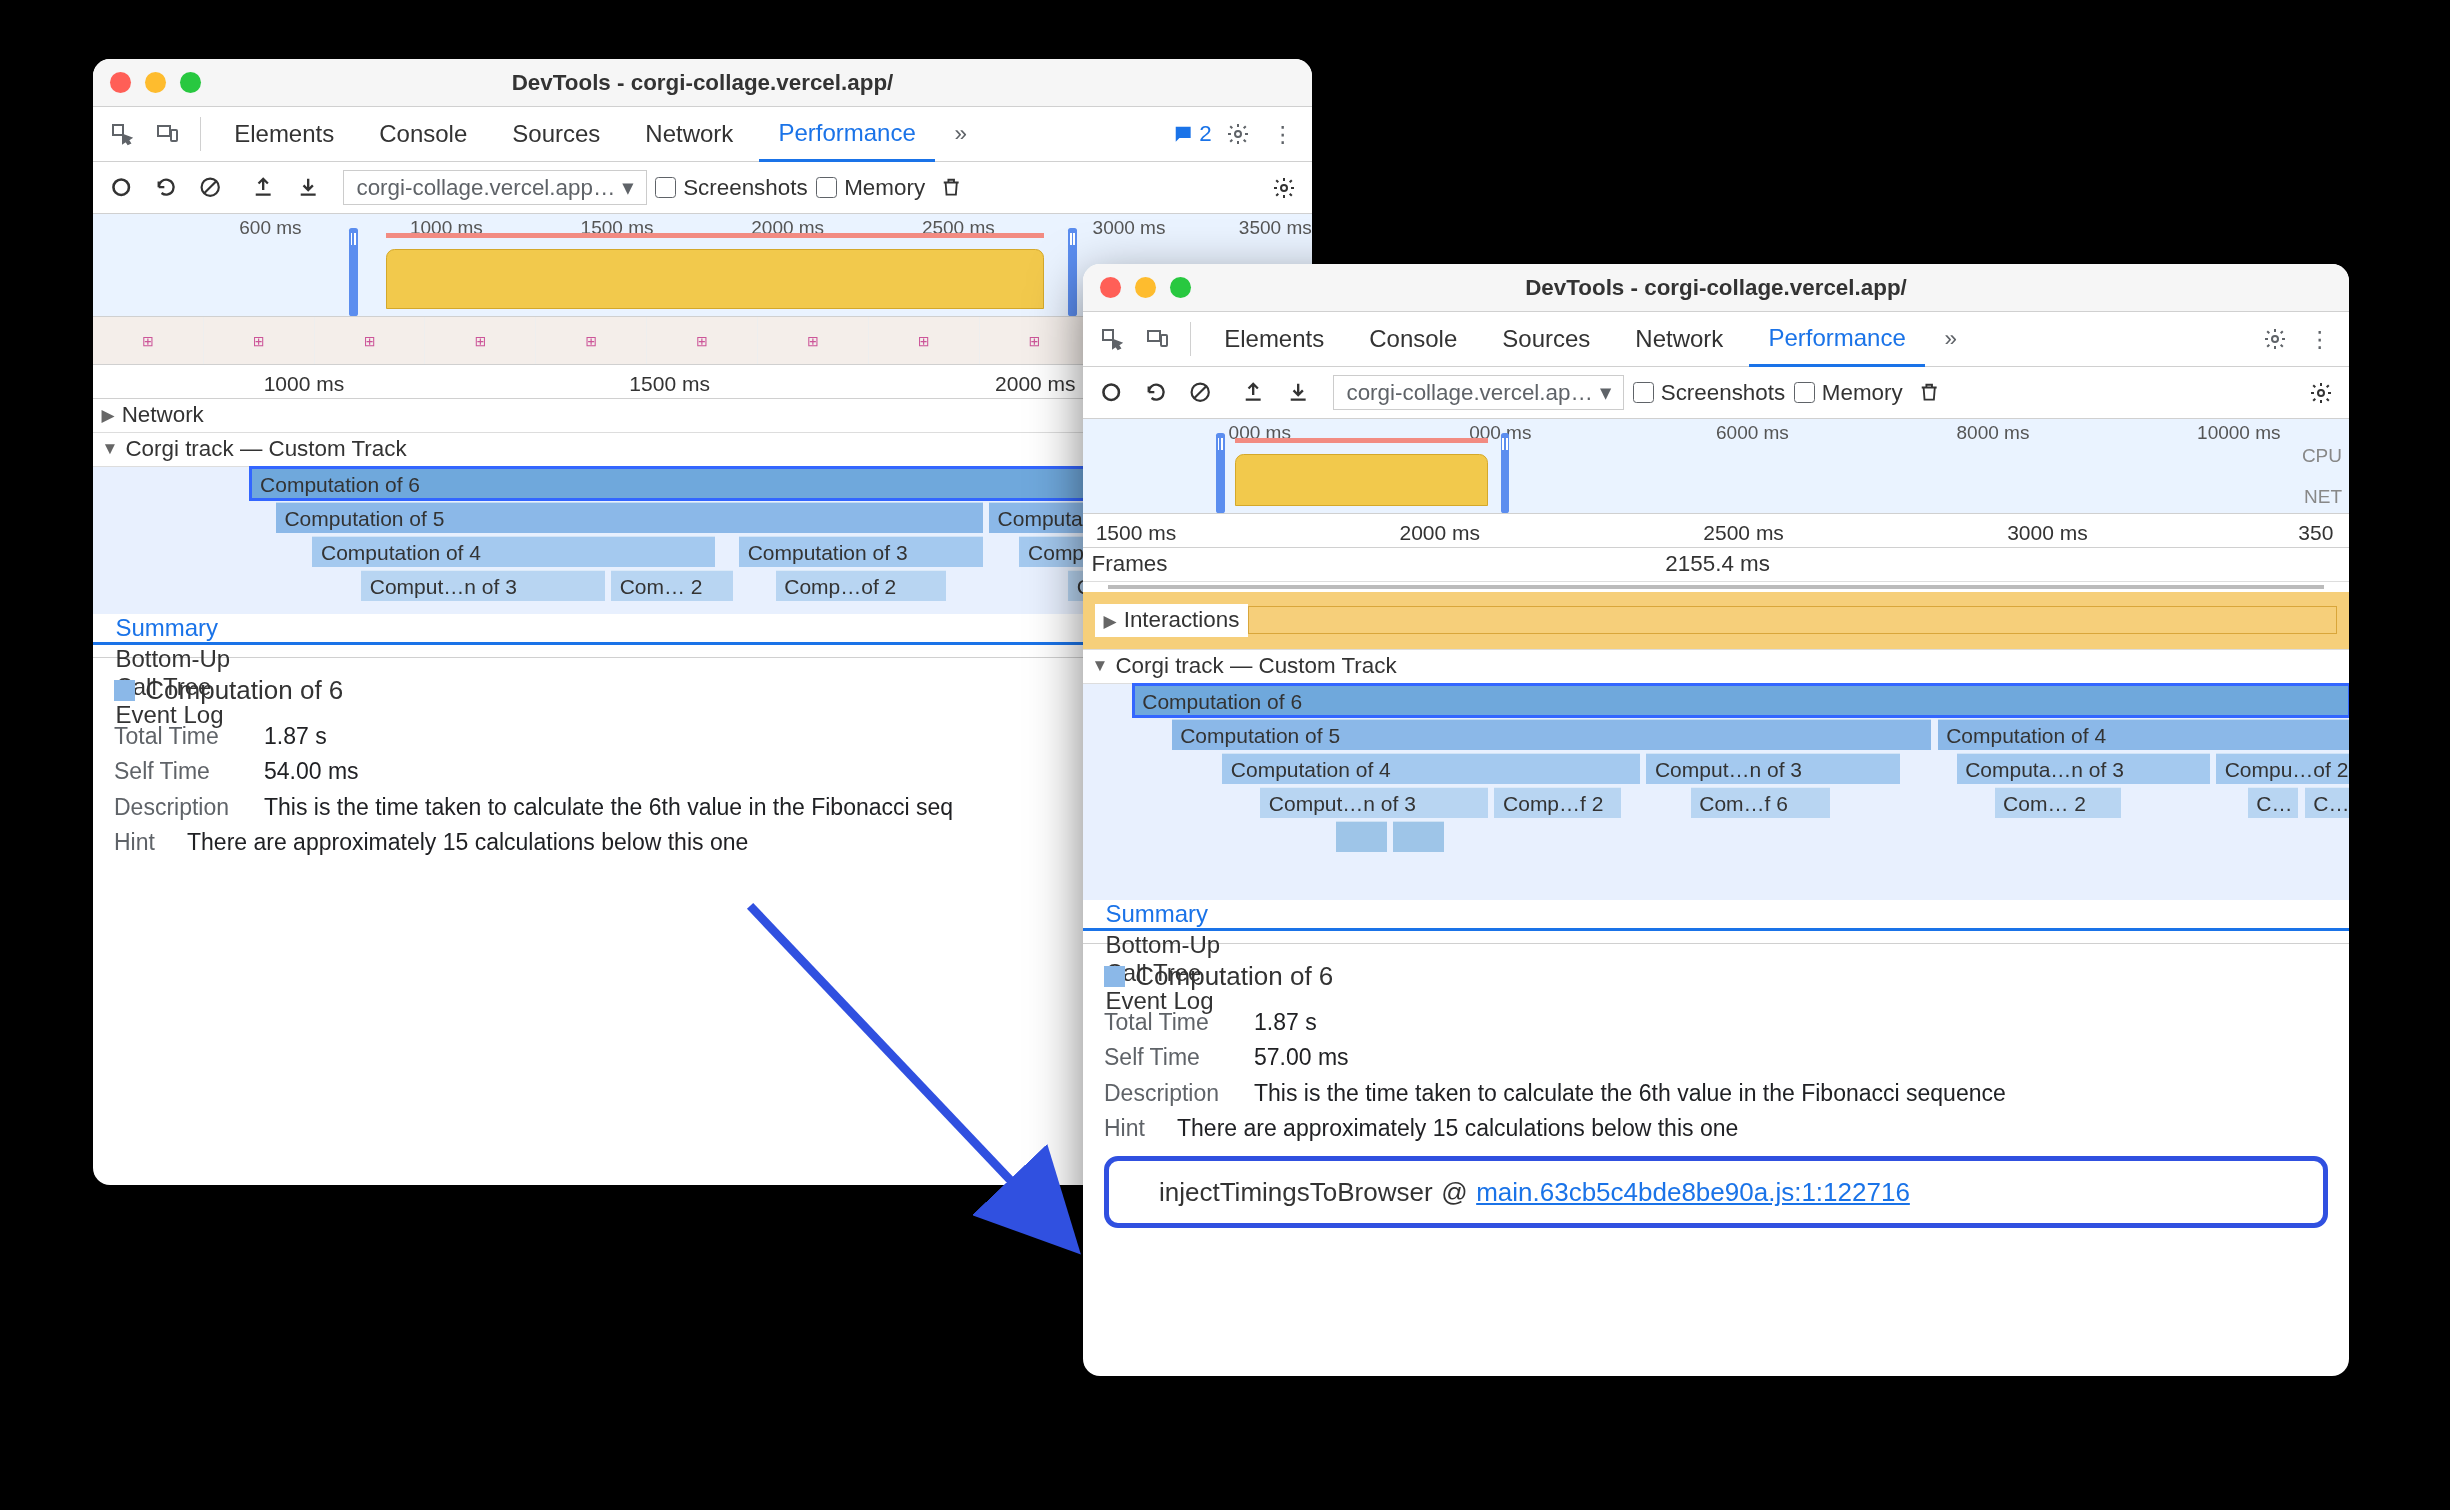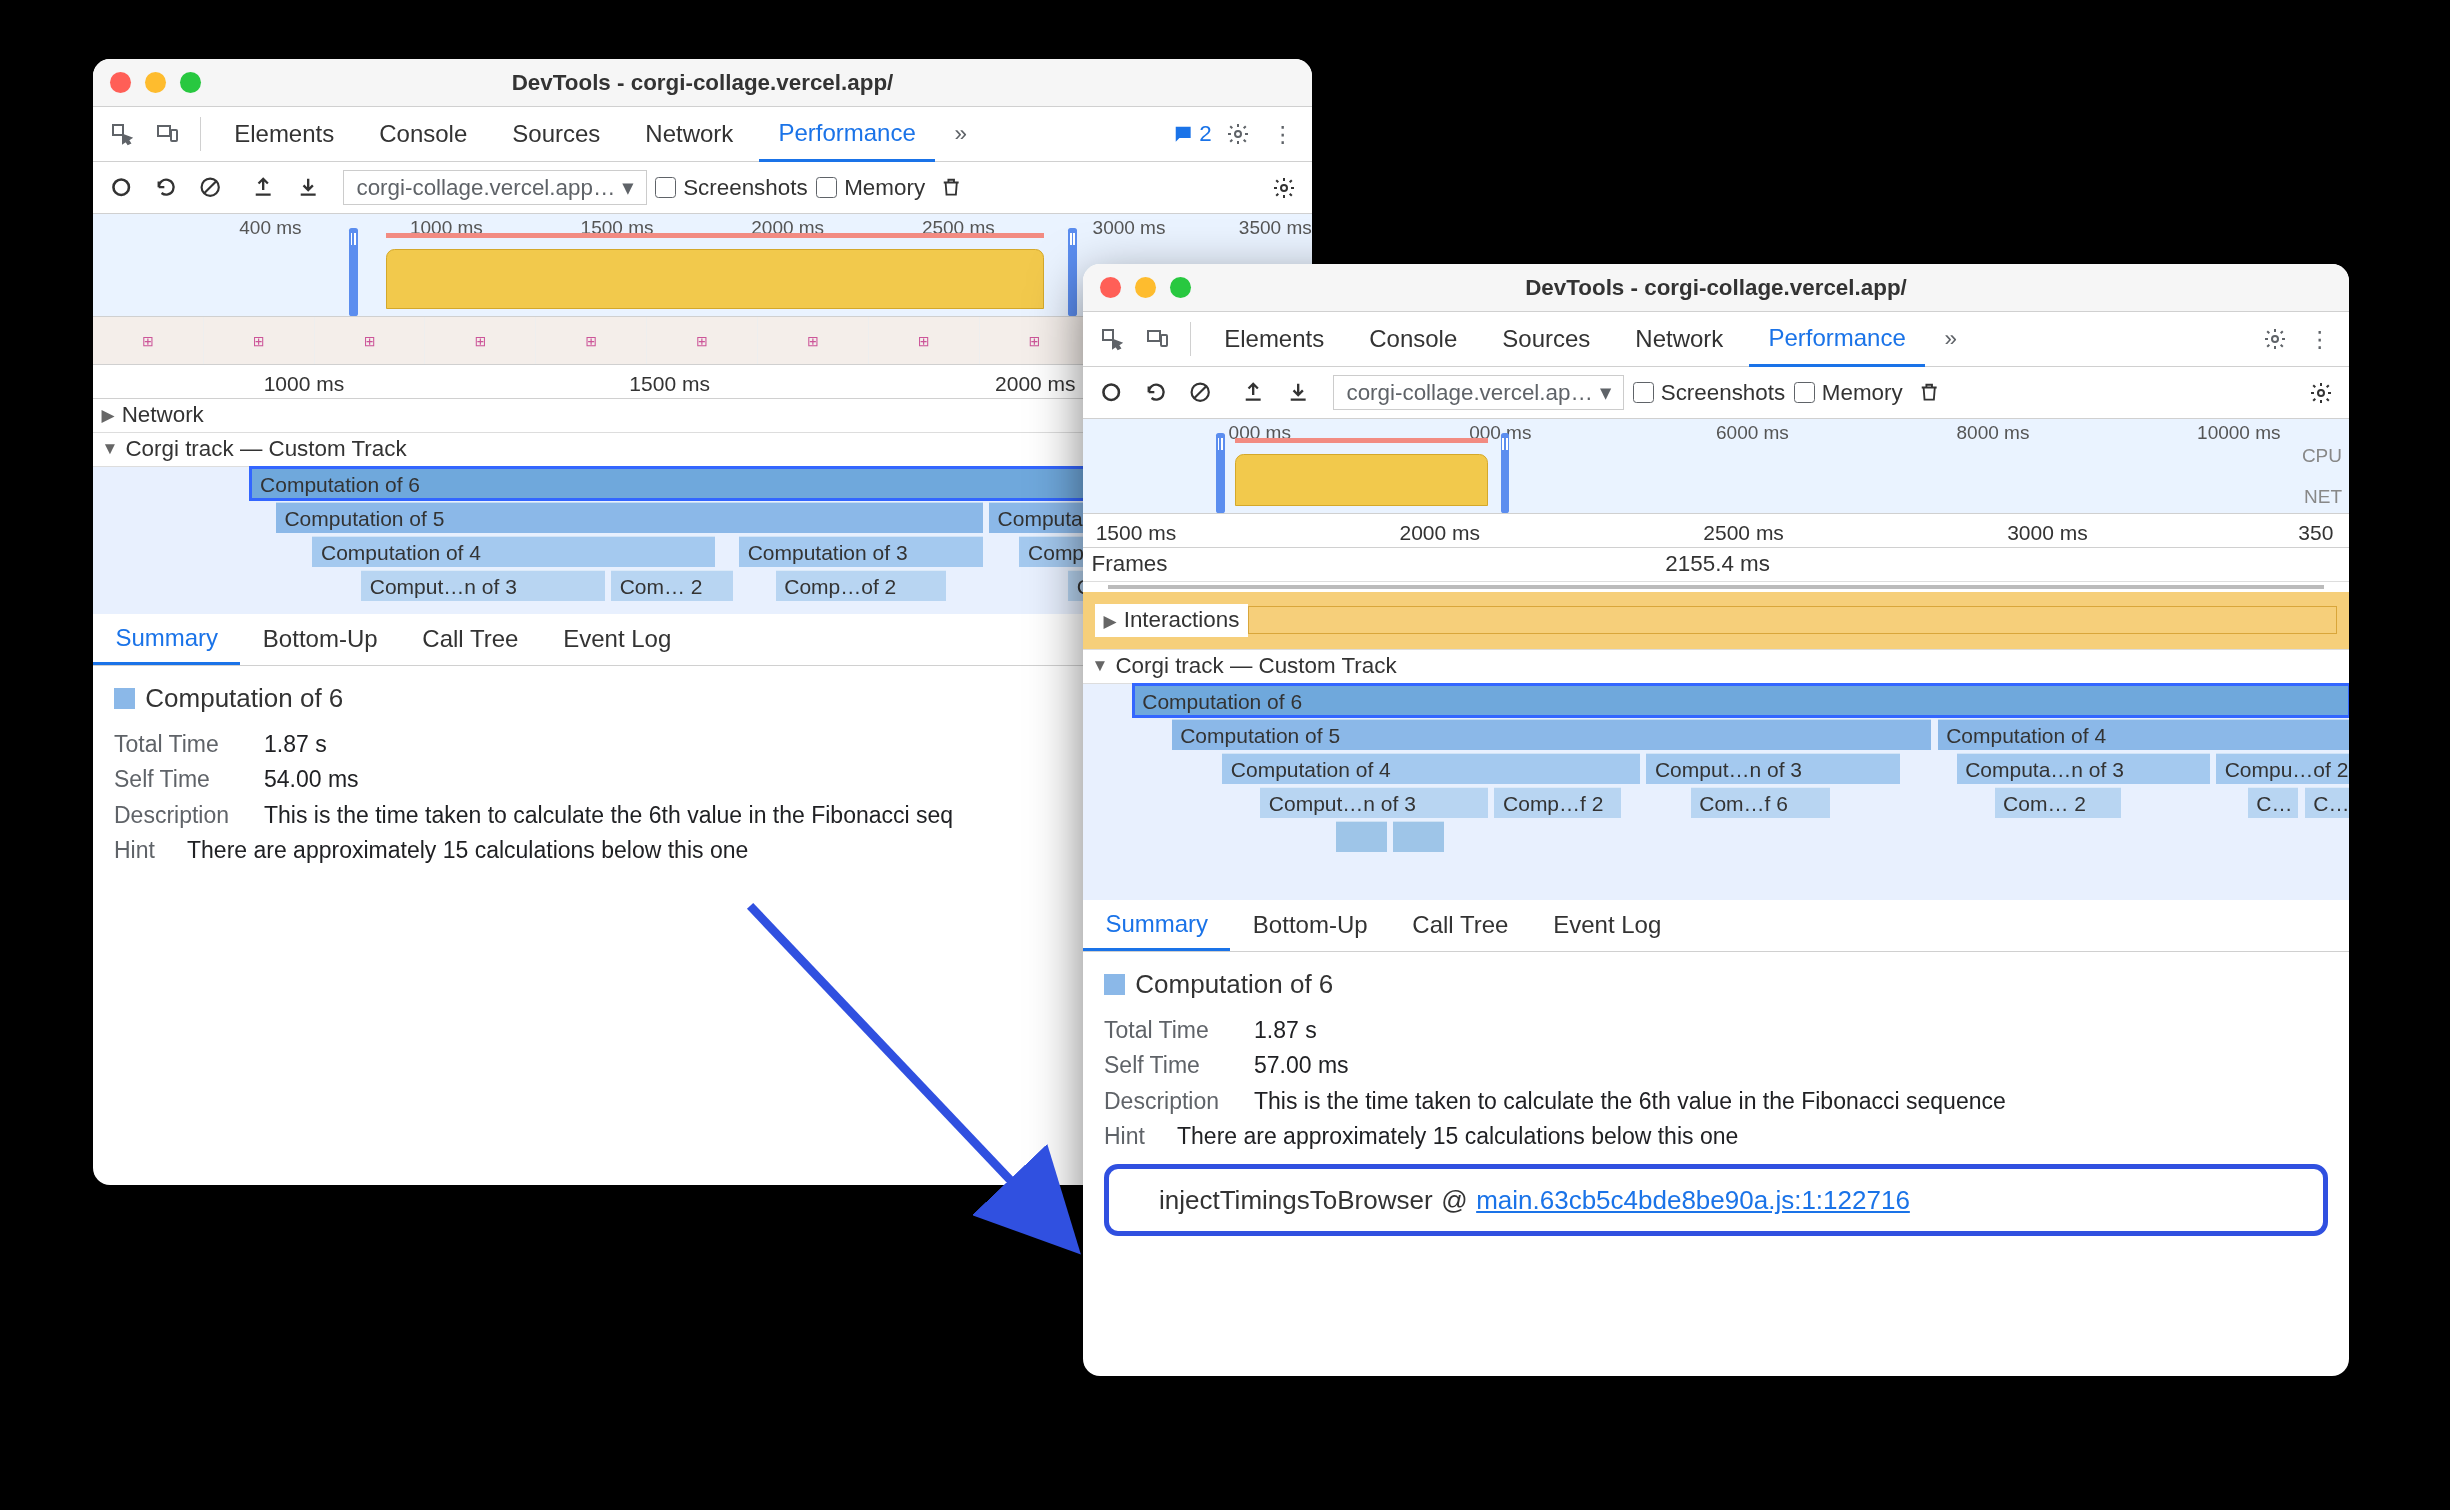--- a/index.html
+++ b/index.html
@@ -104,21 +104,21 @@
     padding: 3.4px 8.6px; overflow: hidden; white-space: nowrap;
     border-top: 0.9px solid rgba(255,255,255,0.5);
   }
   .fb-blue1 { background: #6fa8dc; }
   .fb-blue2 { background: #8bb8e8; }
   .fb-blue3 { background: #a4c9ef; }
   .fb-blue4 { background: #b8d5f2; }
   .fb-blue5 { background: #9ec5e8; }
   .flame-selected { outline: 3.4px solid #3366ff; outline-offset: -1.7px; }
   .detail-tabs {
-    display: flex; border-bottom: 0.9px solid #d0d0d0; background: #fff; height: 52px;
+    display: flex; border-bottom: 0.9px solid #d0d0d0; background: #fff; height: 44px; flex-direction: column;
   }
   .detail-tabs .dtab {
     padding: 0 22.4px; display:flex; align-items:center; font-size: 24px; color:#333; cursor:pointer;
   }
   .detail-tabs .dtab.active { color:#1a73e8; border-bottom: 3.4px solid #1a73e8; }
   .detail-body { padding: 17px 21px; background:#fff; }
   .detail-title { display:flex; align-items:center; gap:10.3px; font-size:26px; color:#333; margin-bottom:17px; }
   .detail-title .swatch { width:21px; height:21px; background:#8bb8e8; }
   .detail-field { display:flex; gap:21px; margin: 8.6px 0; font-size:23px; }
   .detail-field .label { color:#5f6368; min-width: 129px; }
@@ -235,21 +235,21 @@
     <div class="divider"></div>
     <div class="icon-btn">
         <svg width="24" height="24" viewBox="0 0 24 24" fill="none" stroke="#333" stroke-width="2">
           <circle cx="12" cy="12" r="3"></circle>
           <path d="M12 2v3M12 19v3M4.2 4.2l2.1 2.1M17.7 17.7l2.1 2.1M2 12h3M19 12h3M4.2 19.8l2.1-2.1M17.7 6.3l2.1-2.1"></path>
         </svg>
       </div>
   </div>
 
   <div class="timeline-overview">
-    <span class="tick" style="left:12%">400 ms</span>
+    <span class="tick" style="left:12%">600 ms</span>
     <span class="tick" style="left:26%">1000 ms</span>
     <span class="tick" style="left:40%">1500 ms</span>
     <span class="tick" style="left:54%">2000 ms</span>
     <span class="tick" style="left:68%">2500 ms</span>
     <span class="tick" style="left:82%">3000 ms</span>
     <span class="tick" style="left:94%">3500 ms</span>
     <div class="overview-red" style="left:24%; width:54%;"></div>
     <div class="overview-bar" style="left:24%; width:54%; height:60px;"></div>
     <div class="overview-handle" style="left:21%;"></div>
     <div class="overview-handle" style="left:80%;"></div>

